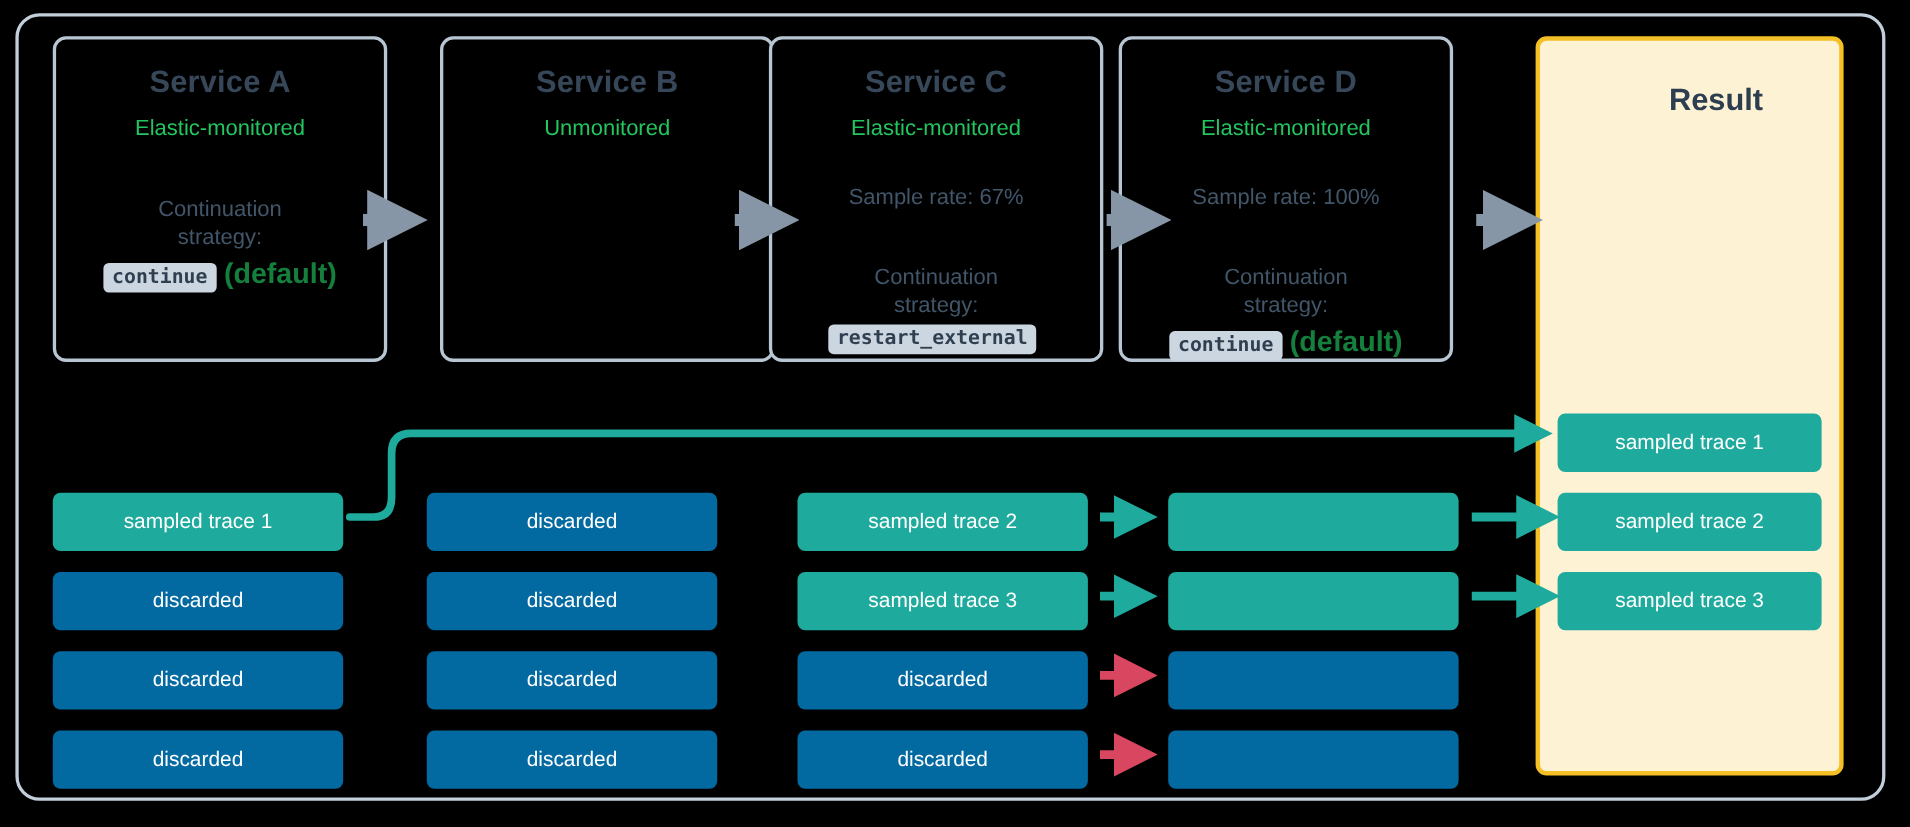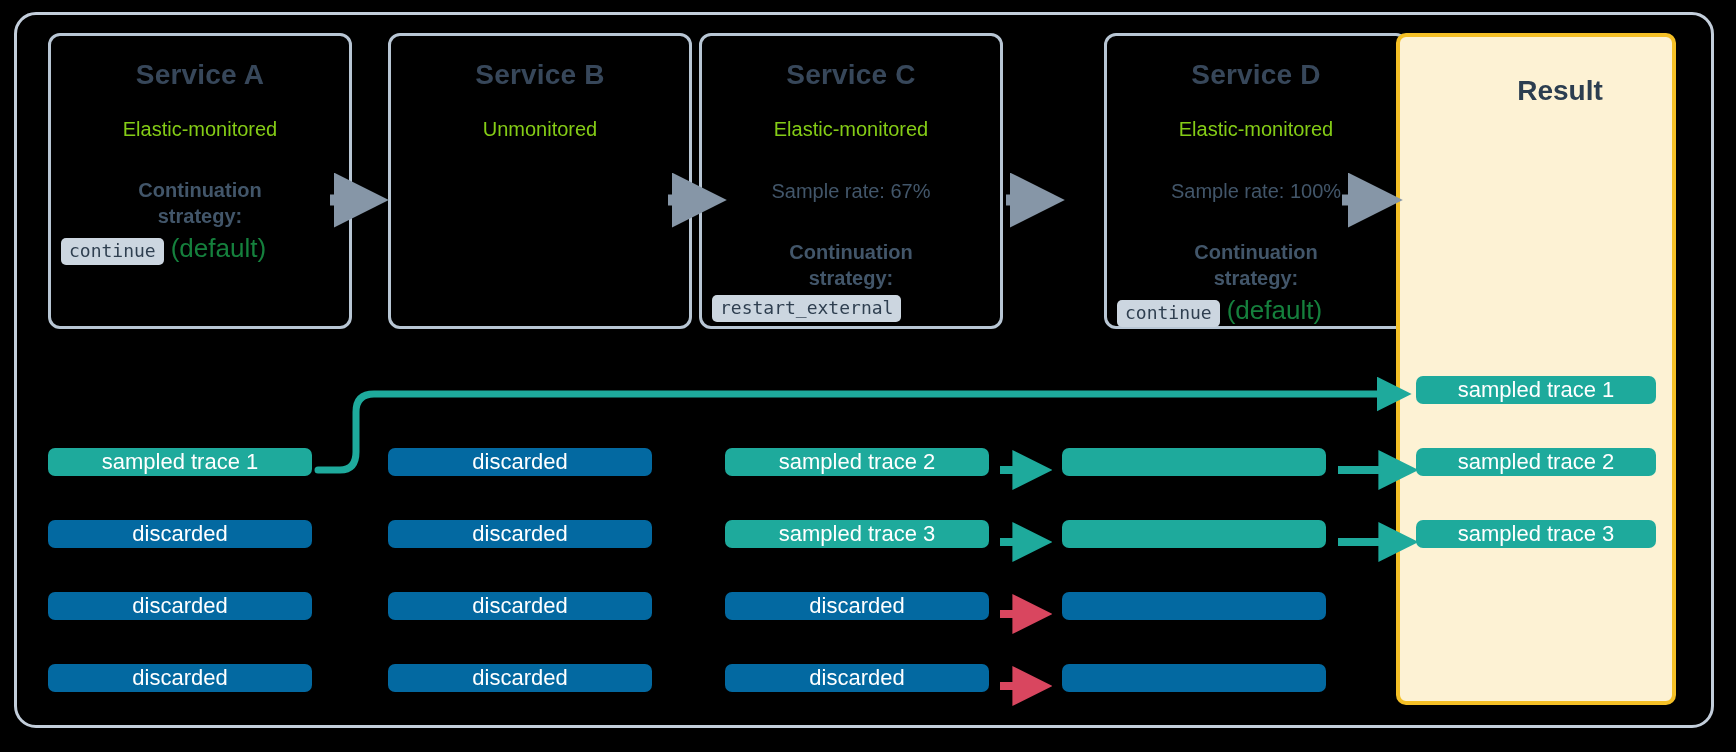--- a/index.html
+++ b/index.html
@@ -50,45 +50,46 @@
   .svc-title {
     font-size: 28px;
     font-weight: bold;
     color: #37475a;
     letter-spacing: 0.2px;
     margin: 8px 0 0 0;
     line-height: 1.1;
   }
   .svc-sub {
     font-size: 20px;
-    color: #84cc16;
-    margin-top: 26px;
+    color: #22c55e;
+    margin-top: 14px;
     line-height: 1.2;
   }
   .svc-rate {
     font-size: 20px;
     color: #42566a;
     margin-top: 38px;
     line-height: 1.2;
   }
   .svc-strategy-label {
     font-size: 20px;
     color: #42566a;
-    margin-top: 36px;
+    margin-top: 48px;
     line-height: 1.3;
-    font-weight: bold;
   }
   .svc-strategy-row {
     margin-top: 4px;
     font-size: 20px;
     color: #42566a;
     display: flex;
+    justify-content: center;
     align-items: baseline;
     gap: 7px;
     flex-wrap: nowrap;
+    font-weight: bold;
   }
   .code-badge {
     background: #ccd6e0;
     color: #2f3f50;
     font-family: "DejaVu Sans Mono", "Liberation Mono", monospace;
     font-size: 18px;
     border-radius: 5px;
     padding: 3px 8px 4px 8px;
     line-height: 1.15;
     white-space: nowrap;
@@ -116,27 +117,27 @@
     font-size: 28px;
     font-weight: bold;
     color: #2c3e50;
     margin-top: 38px;
     margin-left: 48px;
   }
 
   
   .chip {
     position: absolute;
-    height: 28px;
+    height: 53px;
     border-radius: 7px;
     display: flex;
     align-items: center;
     justify-content: center;
     color: #ffffff;
-    font-size: 22px;
+    font-size: 19px;
     box-sizing: border-box;
   }
   .chip.sampled { background: #1eaa9c; }
   .chip.discarded { background: #0369a1; }
 
   
   .arrow-layer {
     position: absolute;
     left: 0; top: 0;
     width: 1736px;
@@ -157,40 +158,40 @@
     <div class="svc-strategy-label">
       <div>Continuation</div>
       <div>strategy:</div>
     </div>
     <div class="svc-strategy-row">
       <span class="code-badge">continue</span>
       <span class="svc-default-note">(default)</span>
     </div>
   </div>
 
-  <div class="service-card" style="left:388px;text-decoration:underline;">
+  <div class="service-card" style="left:400px;text-decoration:underline;">
     <div class="svc-title">Service B</div>
     <div class="svc-sub">Unmonitored</div>
   </div>
 
   <div class="service-card" style="left:699px;">
     <div class="svc-title">Service C</div>
     <div class="svc-sub">Elastic-monitored</div>
     <div class="svc-rate">Sample rate: 67%</div>
     <div class="svc-strategy-label">
       <div>Continuation</div>
       <div>strategy:</div>
     </div>
     <div class="svc-strategy-row">
       <span class="code-badge">restart_external</span>
       <span class="svc-default-note"></span>
     </div>
   </div>
 
-  <div class="service-card" style="left:1104px;">
+  <div class="service-card" style="left:1017px;">
     <div class="svc-title">Service D</div>
     <div class="svc-sub">Elastic-monitored</div>
     <div class="svc-rate">Sample rate: 100%</div>
     <div class="svc-strategy-label">
       <div>Continuation</div>
       <div>strategy:</div>
     </div>
     <div class="svc-strategy-row">
       <span class="code-badge">continue</span>
       <span class="svc-default-note">(default)</span>

